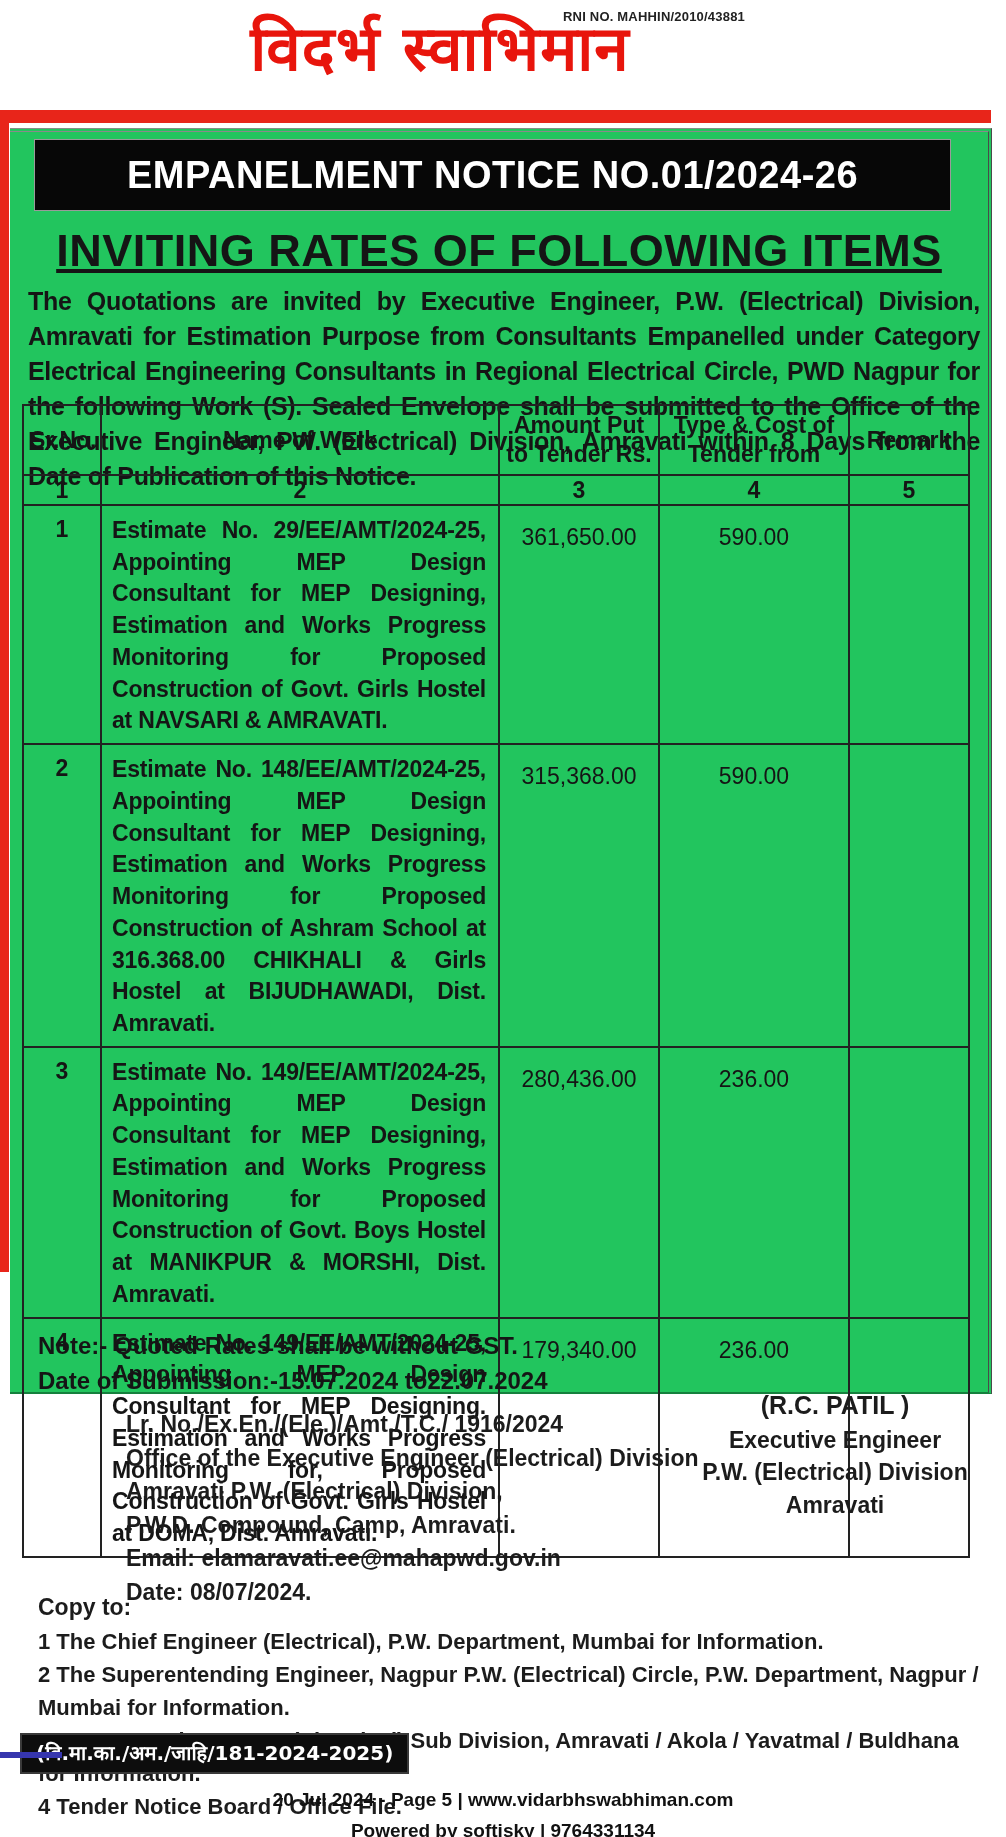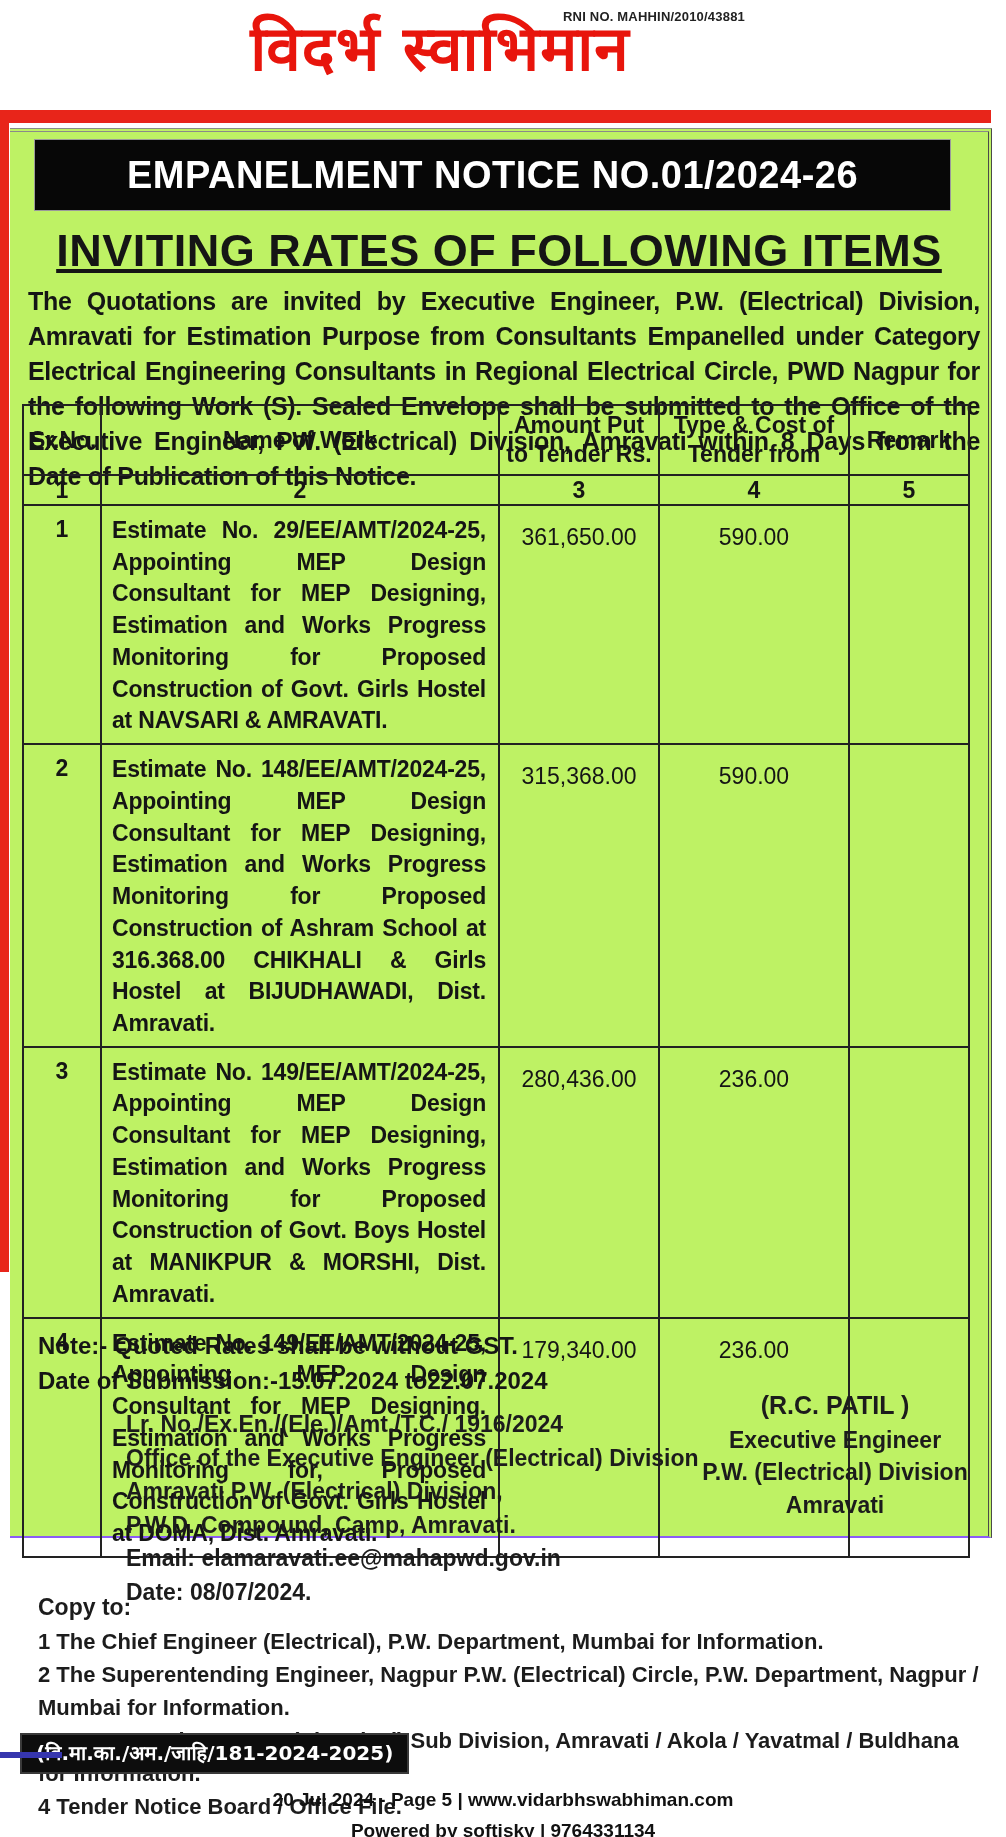--- a/index.html
+++ b/index.html
@@ -29,25 +29,25 @@
     position:absolute; top:110px; left:0; width:991px; height:13px;
     background:#e8251a;
   }
   .left-column-rule {
     position:absolute; top:117px; left:0; width:9px; height:1155px;
     background:#e8251a;
   }
 
   
   .notice-box {
-    position:absolute; top:128px; left:10px; width:982px; height:1410px;
-    background:#bef264;
+    position:absolute; top:128px; left:10px; width:982px; height:1266px;
+    background:#22c55e;
     border-top:4px double #8a8a8a;
     border-right:4px double #4a4a4a;
-    border-bottom:2px solid #8b5cf6;
+    border-bottom:2px solid #15803d;
   }
   .banner {
     position:absolute; top:8px; left:25px; width:915px; height:70px;
     background:#070707; color:#ffffff;
     outline:1px solid #9a9a9a;
     display:flex; align-items:center; justify-content:center;
     font-size:38px; font-weight:bold; letter-spacing:0.5px;
     white-space:nowrap;
   }
   .heading {

